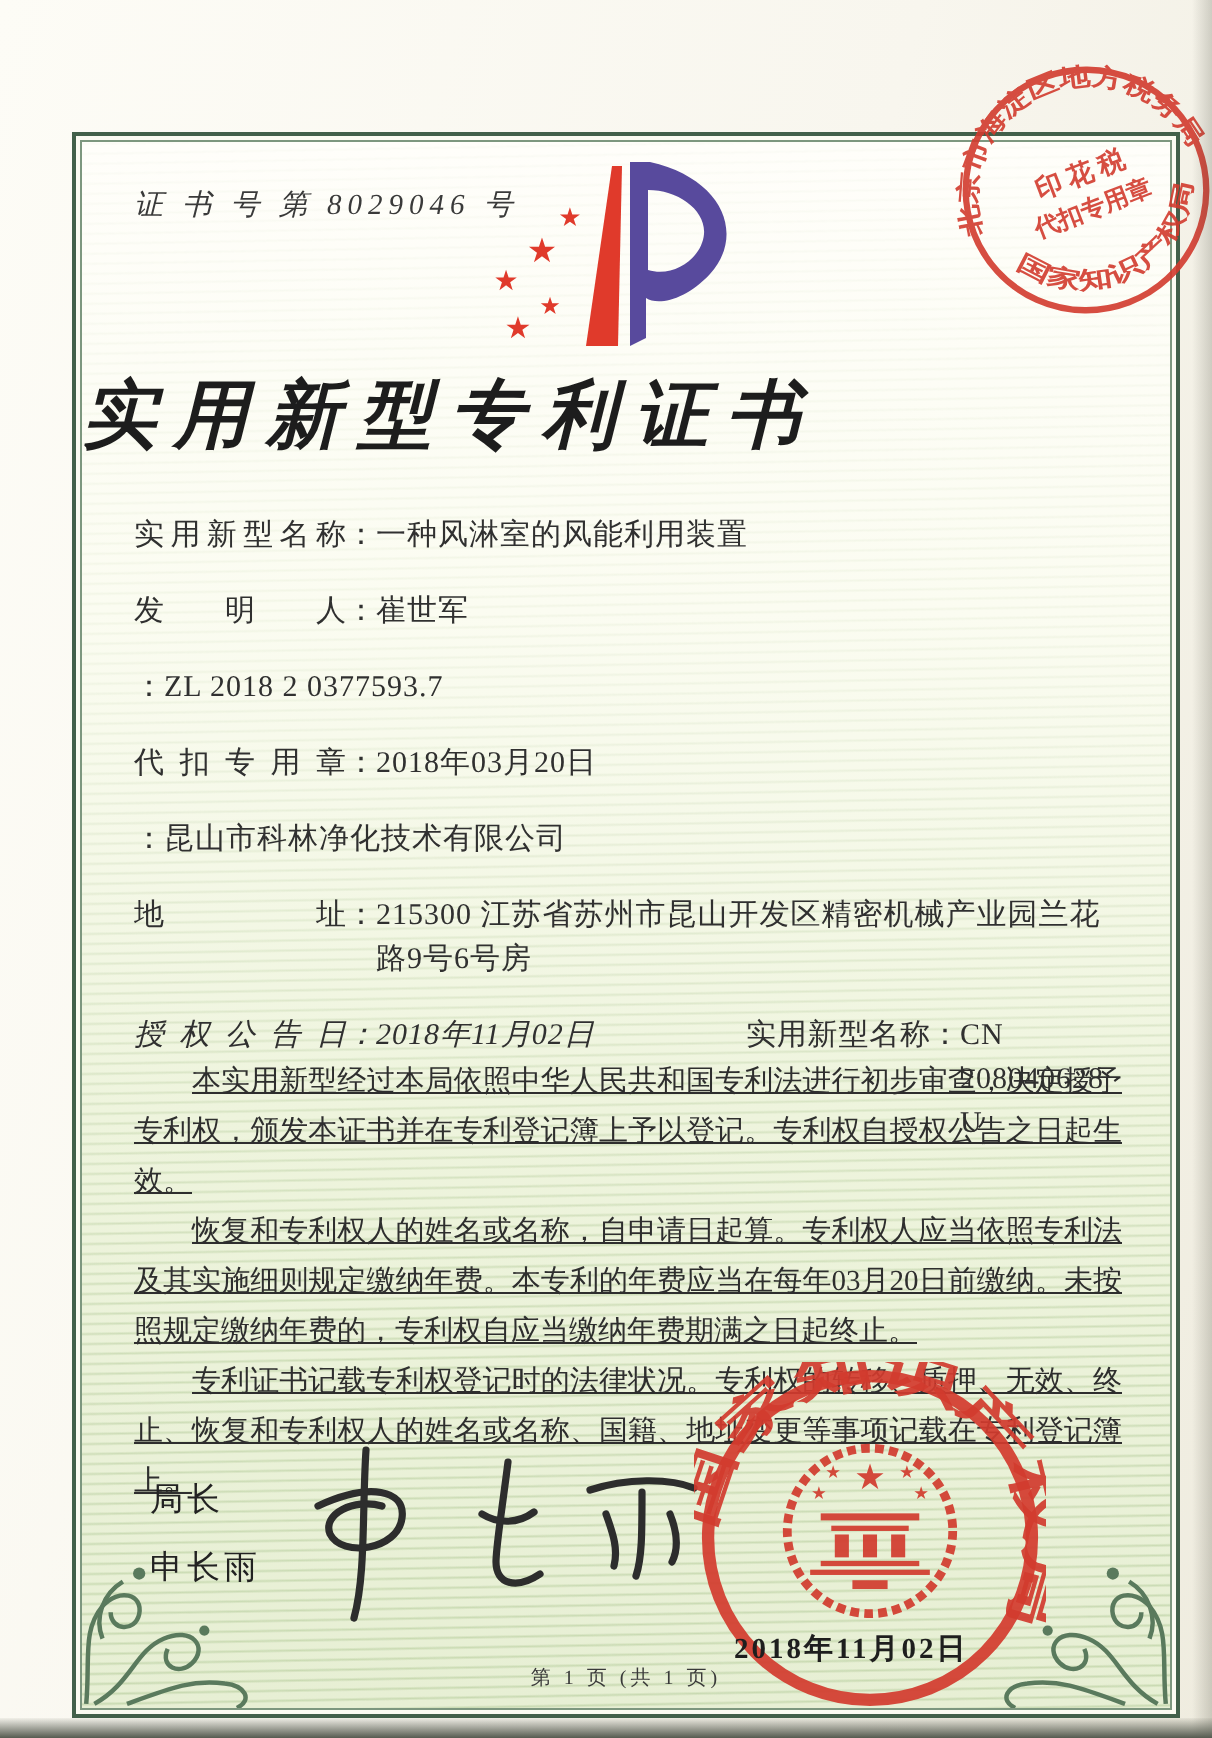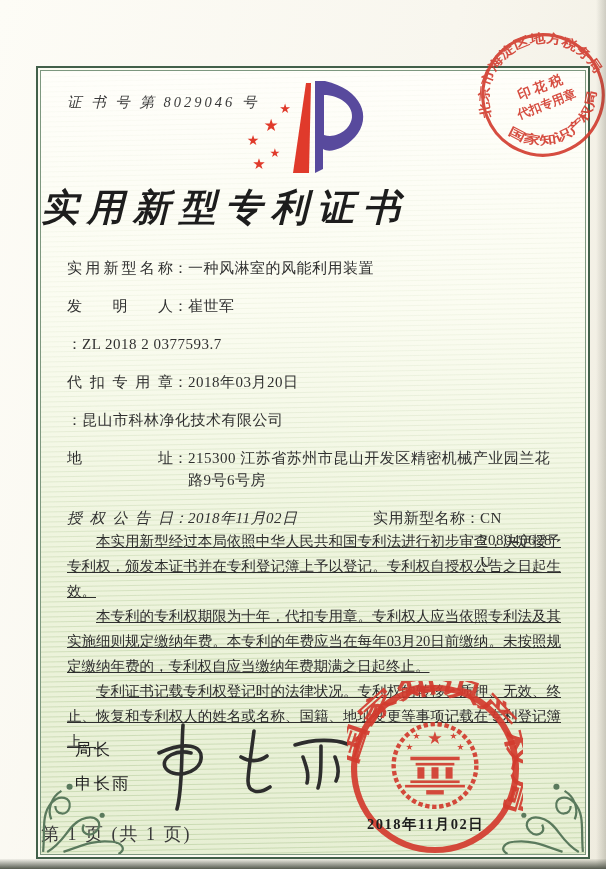--- a/index.html
+++ b/index.html
@@ -34,21 +34,21 @@
   .row.split .grp.right .lbl{width:92px;flex:0 0 92px;}
   .paras{position:absolute;left:26px;right:24px;top:458px;font-size:14.5px;
        line-height:25px;text-align:justify;color:#2e2e2e;text-decoration:underline;}
   .paras p{margin:0;text-indent:2em;}
   .sign{position:absolute;left:34px;top:668px;font-size:16.5px;color:#222;}
   .sign div{margin-bottom:12px;letter-spacing:2px;}
   .sig-script{position:absolute;left:96px;top:644px;}
   .seal-wrap{position:absolute;left:306px;top:610px;width:176px;height:176px;}
   .seal-date{position:absolute;left:326px;top:744px;font-size:14.5px;letter-spacing:1.5px;
        color:#1e1e1e;font-weight:bold;}
-  .footer{position:absolute;bottom:8px;width:100%;text-align:left;font-size:18px;
+  .footer{position:absolute;bottom:8px;width:100%;text-align:center;font-size:10px;
        letter-spacing:2px;color:#3a3a3a;}
   .flourish{position:absolute;bottom:-2px;}
   .flourish.left{left:-4px;}
   .flourish.right{right:-4px;transform:scaleX(-1);}
   .tax-stamp{position:absolute;top:26px;right:-6px;transform:rotate(-21deg);opacity:0.9;}
 </style>
 </head>
 <body>
 
 <div class="photo">
@@ -112,21 +112,21 @@
           <span class="grp right">
             <span class="lbl">实用新型名称</span>
               <span class="colon">：</span>
             <span class="val">CN 208040628 U</span>
           </span>
         </div>
       </div>
 
       <div class="paras">
         <p>本实用新型经过本局依照中华人民共和国专利法进行初步审查，决定授予专利权，颁发本证书并在专利登记簿上予以登记。专利权自授权公告之日起生效。</p>
-        <p>本专利的专利权期限为十年，代扣专用章。专利权人应当依照专利法及其实施细则规定缴纳年费。本专利的年费应当在每年03月20日前缴纳。未按照规定缴纳年费的，专利权自应当缴纳年费期满之日起终止。</p>
+        <p>恢复和专利权人的姓名或名称，自申请日起算。专利权人应当依照专利法及其实施细则规定缴纳年费。本专利的年费应当在每年03月20日前缴纳。未按照规定缴纳年费的，专利权自应当缴纳年费期满之日起终止。</p>
         <p>专利证书记载专利权登记时的法律状况。专利权的转移、质押、无效、终止、恢复和专利权人的姓名或名称、国籍、地址变更等事项记载在专利登记簿上。</p>
       </div>
 
       <div class="sign">
         <div>局长</div>
         <div>申长雨</div>
       </div>
 
       <svg class="sig-script" width="230" height="100" viewBox="0 0 230 100">
         <g stroke="#2d2d2d" stroke-width="3.6" fill="none" stroke-linecap="round">

